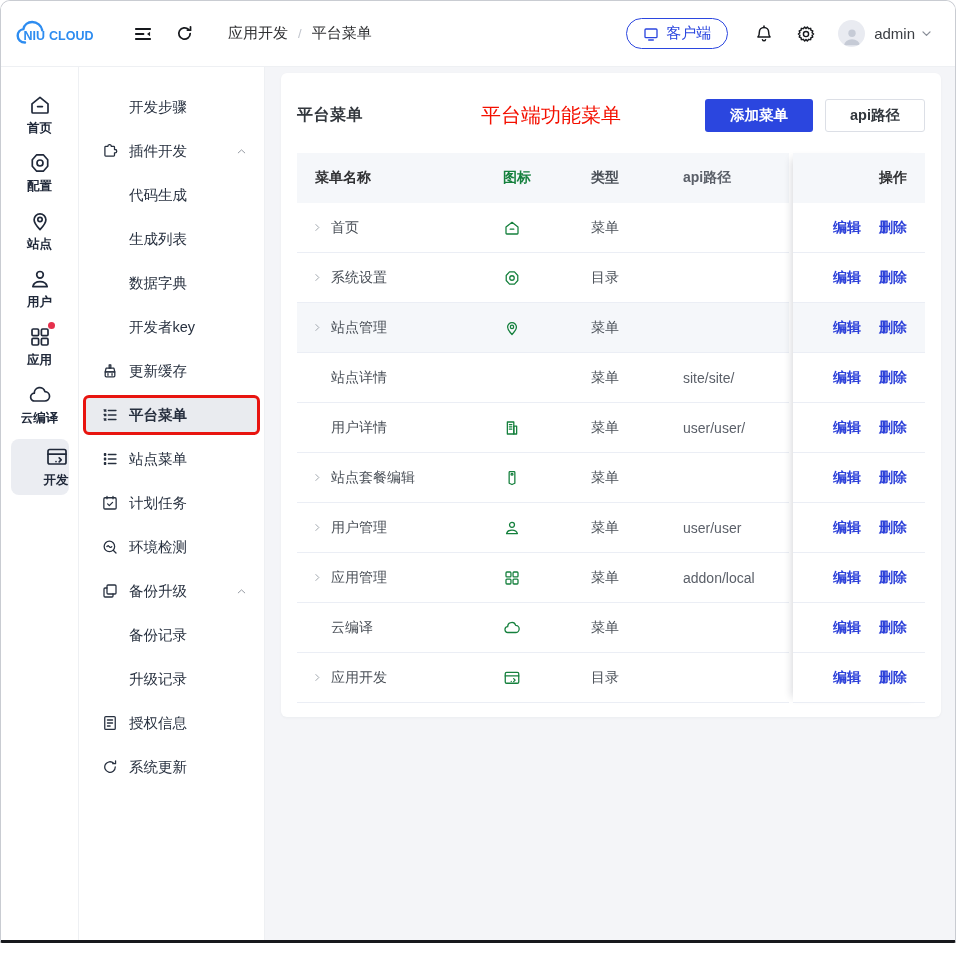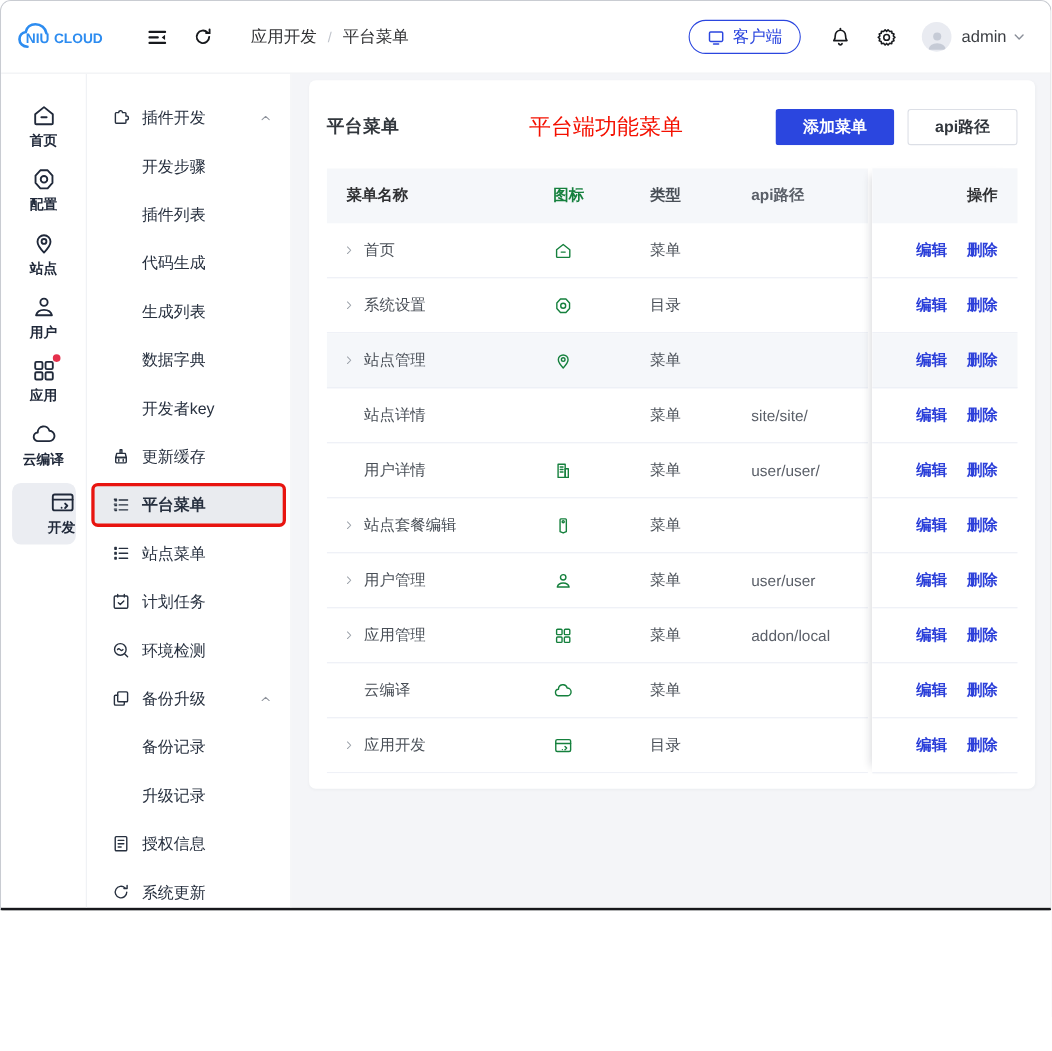--- a/index.html
+++ b/index.html
@@ -1,18 +1,18 @@
 <!DOCTYPE html>
 <html><head>
 <meta charset="utf-8">
 <style>
   * { box-sizing: border-box; margin: 0; padding: 0; }
   html,body { background:#fff; }
   body { font-family: "Liberation Sans", "DejaVu Sans", sans-serif; width:956px; }
-  .frame { position:relative; width:956px; height:828px; background:#fff; overflow:hidden;
+  .frame { position:relative; width:956px; height:943px; background:#fff; overflow:hidden;
            border:1px solid #c9ccd2; border-bottom:3px solid #17181c; border-radius:10px 10px 2px 2px; }
 
   
   .topbar { position:absolute; top:0; left:0; right:0; height:66px; background:#fff;
             border-bottom:1px solid #eef0f3; display:flex; align-items:center; padding:0 22px 0 14px; z-index:5; }
   .logo { display:flex; align-items:center; cursor:pointer; }
   .icon-btn { display:flex; align-items:center; justify-content:center; cursor:pointer; color:#17191d; }
   .collapse-btn { margin-left:14px; }
   .refresh-btn { margin-left:22px; }
   .breadcrumb { margin-left:34px; font-size:15px; color:#303133; display:flex; gap:10px; align-items:center; }
@@ -214,42 +214,37 @@
             <path d="M3 9.2h18"></path>
             <path d="M14.2 12.8l2 2-2 2"></path>
             <path d="M11 16.6h.01"></path>
           </svg>
         </span>
     <span class="rlabel">开发</span>
   </div>
     </div>
 
   <div class="menu" id="menu-list">
+      <div class="menu-item sub">
+
+    <span class="mlabel">开发步骤</span>
+
+  </div>
       <div class="menu-item">
     <span class="mic">
           <svg width="18" height="18" viewBox="0 0 24 24" fill="none" stroke="currentColor" stroke-width="1.7" stroke-linecap="round" stroke-linejoin="round">
             <path d="M9.1 5.9a2.4 2.4 0 0 1 4.7-.7c0 .2 0 .5-.1.7h3.2c.6 0 1.1.5 1.1 1.1v3.1c.2-.1.5-.1.7-.1a2.3 2.3 0 1 1 0 4.6c-.2 0-.5 0-.7-.1v3.1c0 .6-.5 1.1-1.1 1.1H6.3c-.6 0-1.1-.5-1.1-1.1V7c0-.6.5-1.1 1.1-1.1z"></path>
           </svg>
         </span>
     <span class="mlabel">插件开发</span>
     <span class="mchev">
           <svg width="13" height="13" viewBox="0 0 24 24" fill="none" stroke="currentColor" stroke-width="1.7" stroke-linecap="round" stroke-linejoin="round">
             <path d="M6 14.5l6-5.5 6 5.5"></path>
           </svg>
         </span>
-  </div>
-      <div class="menu-item sub">
-
-    <span class="mlabel">开发步骤</span>
-
-  </div>
-      <div class="menu-item sub">
-
-    <span class="mlabel">插件列表</span>
-
   </div>
       <div class="menu-item sub">
 
     <span class="mlabel">代码生成</span>
 
   </div>
       <div class="menu-item sub">
 
     <span class="mlabel">生成列表</span>
 

